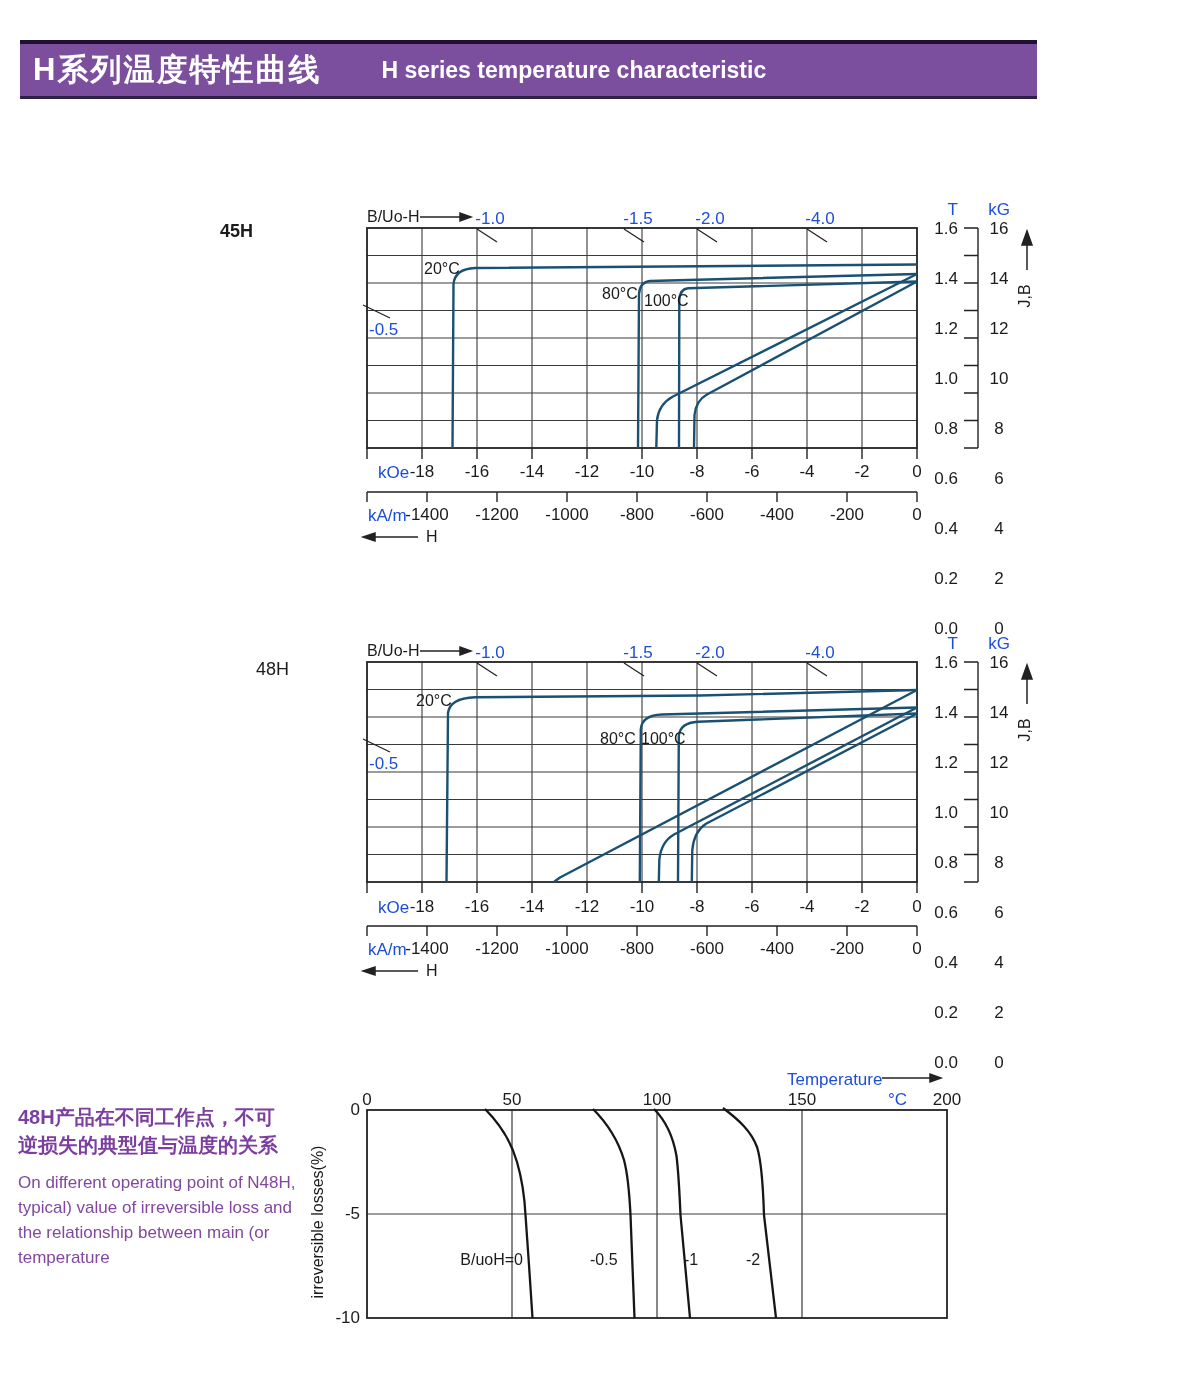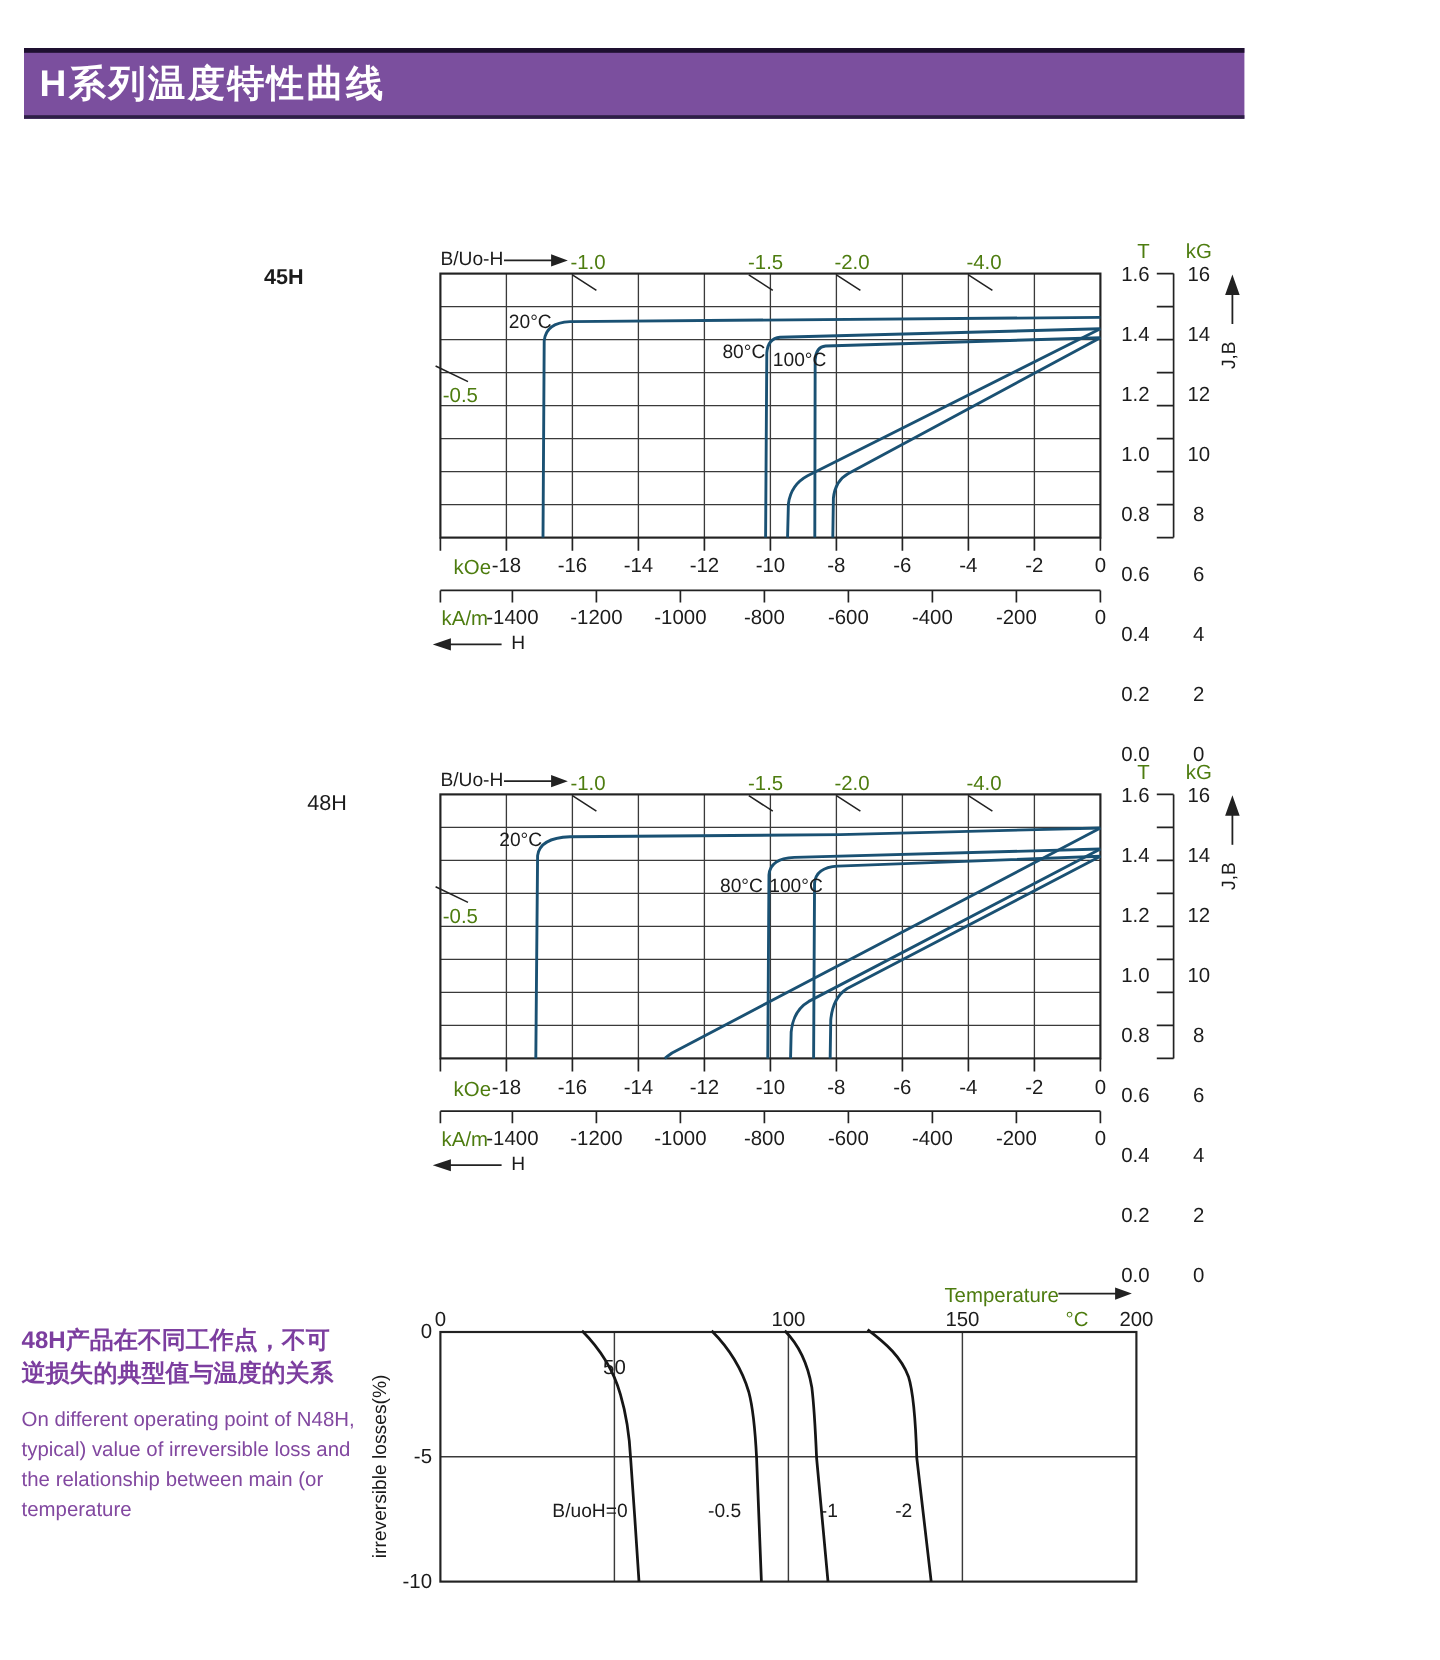--- a/index.html
+++ b/index.html
@@ -7,21 +7,21 @@
           font-family:"Liberation Sans", sans-serif;color:#1b1b1b;}
   .abs{position:absolute;}
   svg{position:absolute;left:0;top:0;}
   
   .hdr{position:absolute;left:20px;top:40px;width:1017px;height:52px;background:#7b4f9e;
        border-top:4px solid #1e1030;border-bottom:3px solid #2e1f47;
        display:flex;align-items:center;gap:20px;}
   .hdr .zh{font-size:31px;font-weight:bold;color:#fff;margin-left:13px;letter-spacing:2px;}
   .hdr .en{font-size:23px;font-weight:bold;color:#fff;margin-left:40px;}
   
-  .num{font-size:17px;color:#4d7c0f;white-space:nowrap;}
+  .num{font-size:17px;color:#1d4ed8;white-space:nowrap;}
   .small{font-size:16px;color:#1b1b1b;white-space:nowrap;}
   .grade{font-size:18px;color:#1b1b1b;}
   
   .row{display:flex;justify-content:space-between;}
   .row span{display:block;width:44px;text-align:center;font-size:17px;}
   .roww span{width:60px;}
   .col{display:flex;flex-direction:column;justify-content:space-between;gap:30px;}
   .col span{display:block;height:20px;line-height:20px;font-size:17px;}
   .tcol span{text-align:right;}
   .kgcol span{text-align:center;}
@@ -109,20 +109,21 @@
     <g stroke="#161616" stroke-width="2.3" fill="none" stroke-linejoin="round">
       <path d="M485 1109 C499 1123 511 1141 517 1162 C522 1179 524.5 1196 525.5 1215 L529 1265 L532.5 1318"></path>
       <path d="M593 1109 C607 1123 618 1140 624 1160 C628 1175 629.5 1195 630.5 1215 L634.5 1318"></path>
       <path d="M654 1109 C666 1121 673 1136 676.5 1156 C678.5 1172 679.5 1192 680.5 1215 L690 1318"></path>
       <path d="M723 1108 C739 1120 751 1131 757 1147 C761.5 1161 763 1183 764 1215 L776 1318"></path>
     </g>
   </svg>
 
   <div class="hdr">
     <span class="zh">H系列温度特性曲线</span>
+    <span class="en">H  series temperature characteristic</span>
   </div>
 
   <div class="abs grade" style="left:220px;top:221px;font-weight:bold;">45H</div>
   <div class="abs small" style="left:367px;top:208px;">B/Uo-H</div>
   <div class="abs num" style="left:468px;top:209px;width:44px;text-align:center;">-1.0</div>
   <div class="abs num" style="left:616px;top:209px;width:44px;text-align:center;">-1.5</div>
   <div class="abs num" style="left:688px;top:209px;width:44px;text-align:center;">-2.0</div>
   <div class="abs num" style="left:798px;top:209px;width:44px;text-align:center;">-4.0</div>
   <div class="abs num" style="left:369px;top:320px;">-0.5</div>
   <div class="abs small" style="left:424px;top:260px;">20°C</div>
@@ -236,21 +237,21 @@
       <span>-600</span>
       <span>-400</span>
       <span>-200</span>
       <span>0</span>
     </div>
   <div class="abs small" style="left:426px;top:962px;">H</div>
 
   <div class="abs num" style="left:787px;top:1070px;">Temperature</div>
   <div class="abs row" style="left:344px;top:1090px;width:626px;">
       <span style="width:46px;">0</span>
-      <span style="width:46px;margin-top:40px;">50</span>
+      <span style="width:46px;">50</span>
       <span style="width:46px;">100</span>
       <span style="width:46px;">150</span>
       <span style="width:46px;">200</span>
     </div>
   <div class="abs num" style="left:888px;top:1090px;">°C</div>
   <div class="abs col ycol" style="left:322px;top:1100px;width:38px;height:228px;">
       <span>0</span>
       <span>-5</span>
       <span>-10</span>
     </div>

